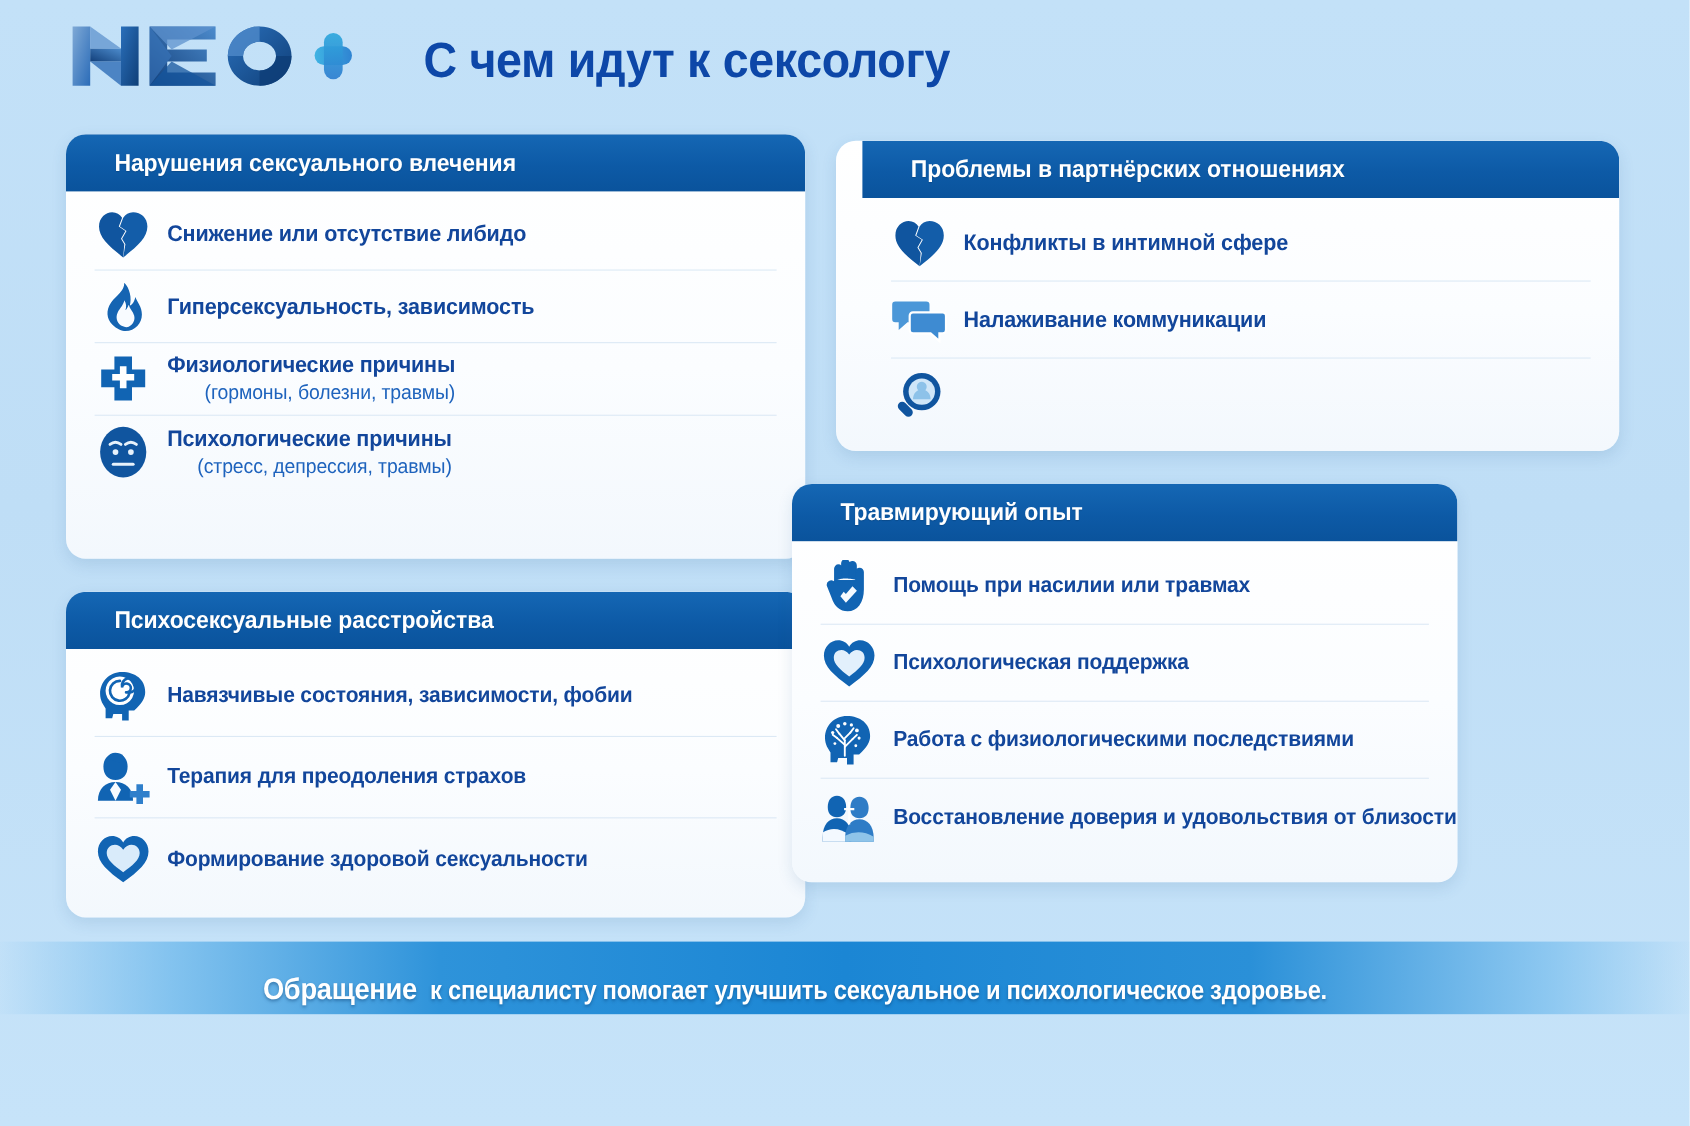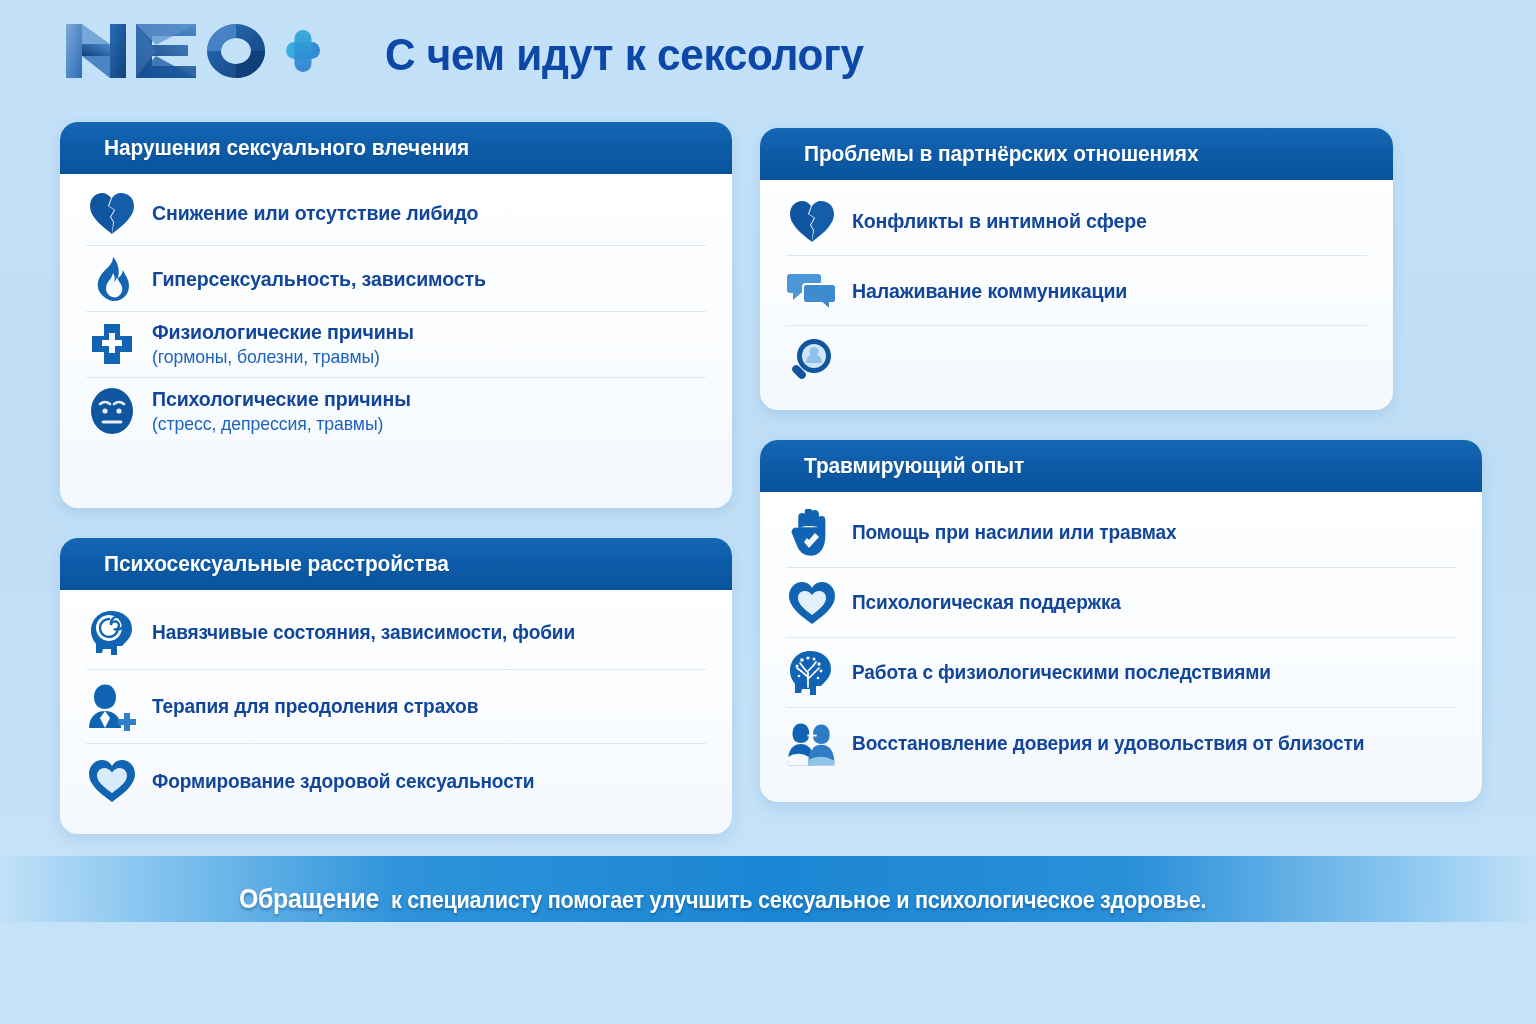--- a/index.html
+++ b/index.html
@@ -52,21 +52,21 @@
   .card-header-title {
     color: #ffffff;
     font-size: 22px;
     font-weight: 700;
     letter-spacing: -0.1px;
     transform: scaleX(0.95);
     transform-origin: left center;
     white-space: nowrap;
     text-shadow: 0 1px 1px rgba(0,0,0,0.15);
   }
-  .card-body { padding: 6px 26px 10px 26px; }
+  .card-body { padding: 6px 26px 10px 26px; text-align: right; }
 
   .row {
     display: flex;
     align-items: center;
     gap: 14px;
     border-bottom: 1px solid #dce9f5;
     min-height: 70px;
     padding: 4px 0;
   }
   .row:last-child { border-bottom: none; }
@@ -96,22 +96,22 @@
     transform: scaleX(0.955);
     transform-origin: left center;
     white-space: nowrap;
     line-height: 1.3;
     margin-top: 1px;
   }
 
   
   #card-libido       { left: 60px;  top: 122px; width: 672px; height: 386px; }
   #card-psychosexual { left: 60px;  top: 538px; width: 672px; height: 296px; }
-  #card-partner      { left: 760px; top: 128px; width: 633px; height: 282px; }
-  #card-trauma       { left: 760px; top: 440px; width: 722px; height: 362px; }
+  #card-partner      { left: 760px; top: 128px; width: 712px; height: 282px; padding-left: 24px; }
+  #card-trauma       { left: 720px; top: 440px; width: 605px; height: 362px; }
 
   #card-libido .row        { min-height: 66px; }
   #card-psychosexual .row  { min-height: 74px; }
   #card-partner .row       { min-height: 70px; }
   #card-trauma .row        { min-height: 70px; }
 
   #card-psychosexual .row .label,
   #card-trauma .row .label { font-size: 20px; }
 
   

